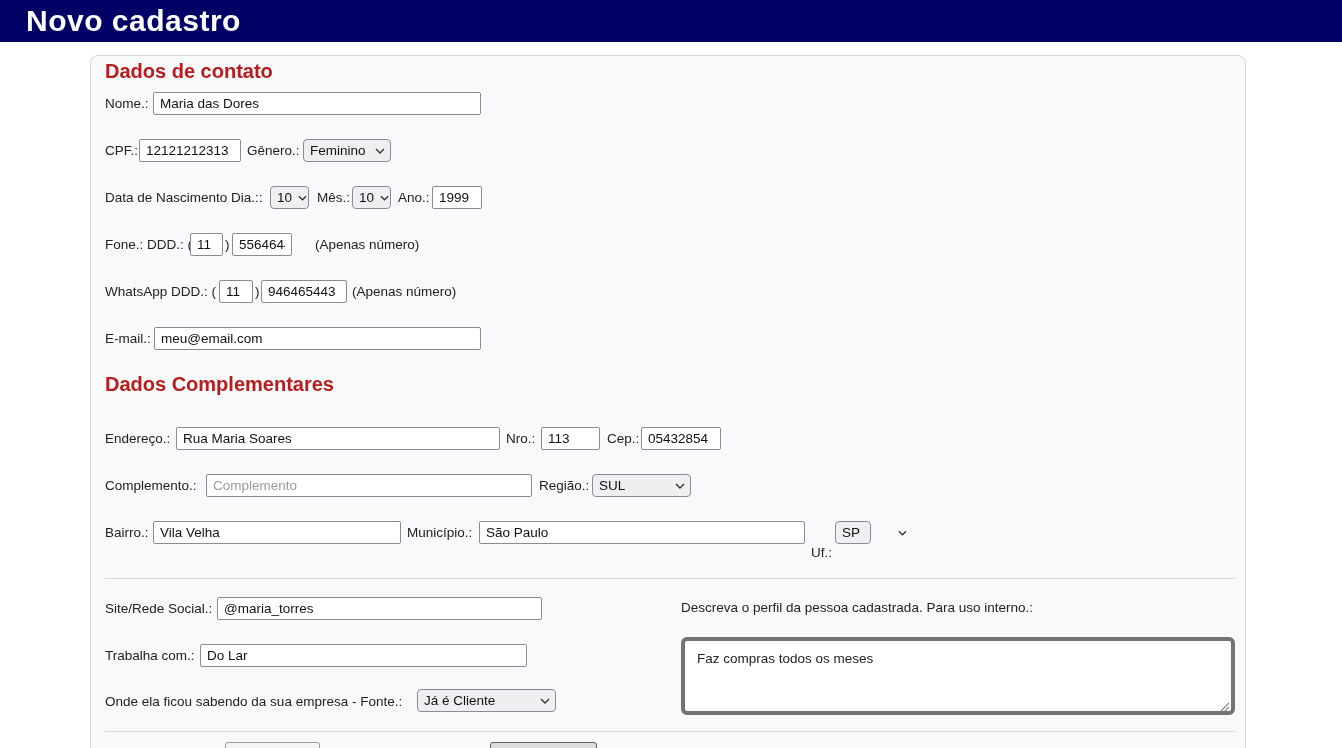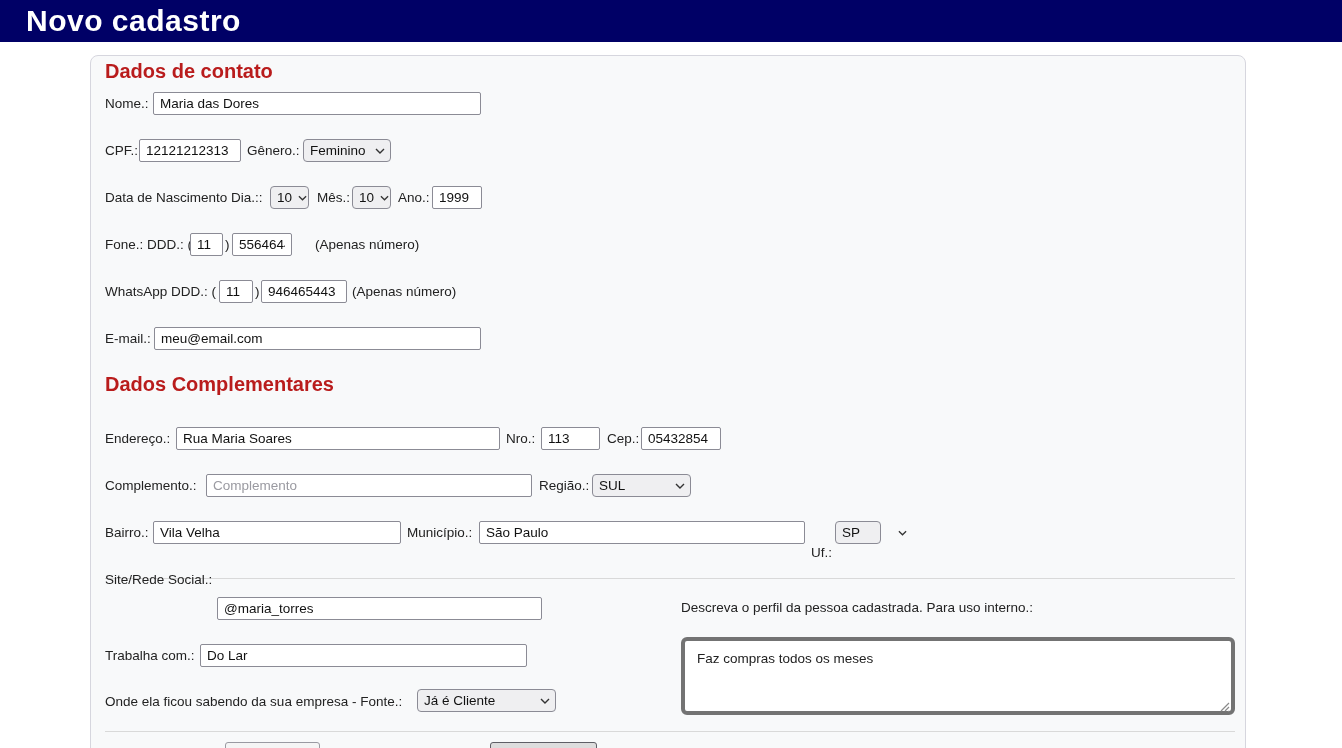--- a/index.html
+++ b/index.html
@@ -124,32 +124,32 @@
           <path d="M1 1l4 4 4-4" stroke="#333" fill="none" stroke-width="1.4"></path>
         </svg>
     </span>
   </span>
 
   <span class="lbl" style="left:105px; top:525px;">Bairro.:</span>
   <input class="txt" style="left: 153px; top: 521px; width: 248px;" value="Vila Velha">
   <span class="lbl" style="left:407px; top:525px;">Município.:</span>
   <input class="txt" style="left: 479px; top: 521px; width: 326px;" value="São Paulo">
   <span class="lbl" style="left:811px; top:525px;margin-top:20px;">Uf.:</span>
-  <span class="sel" style="left:835px; top:521px; width:46px;gap:32px;">
+  <span class="sel" style="left:835px; top:521px; width:36px;gap:32px;">
     <span>SP</span>
     <span class="chev">
       <svg width="9" height="6" viewBox="0 0 10 6">
           <path d="M1 1l4 4 4-4" stroke="#333" fill="none" stroke-width="1.4"></path>
         </svg>
     </span>
   </span>
 
   <div class="hrline" style="left:105px; top:578px; width:1130px;"></div>
 
-  <span class="lbl" style="left:105px; top:572px;text-align:center;">Site/Rede Social.:</span>
+  <span class="lbl" style="left:105px; top:601px;text-align:center;">Site/Rede Social.:</span>
   <input class="txt" style="left: 217px; top: 597px; width: 325px;" value="@maria_torres">
 
   <span class="lbl" style="left:681px; top:600px;">Descreva o perfil da pessoa cadastrada. Para uso interno.:</span>
   <textarea class="profile" style="">Faz compras todos os meses</textarea>
   <span class="resize-handle">
     <svg width="12" height="12" viewBox="0 0 12 12">
       <path d="M11 3L3 11 M11 7L7 11 M11 11l-1 1" stroke="#8a8a8a" stroke-width="1.2" fill="none"></path>
     </svg>
   </span>
 

